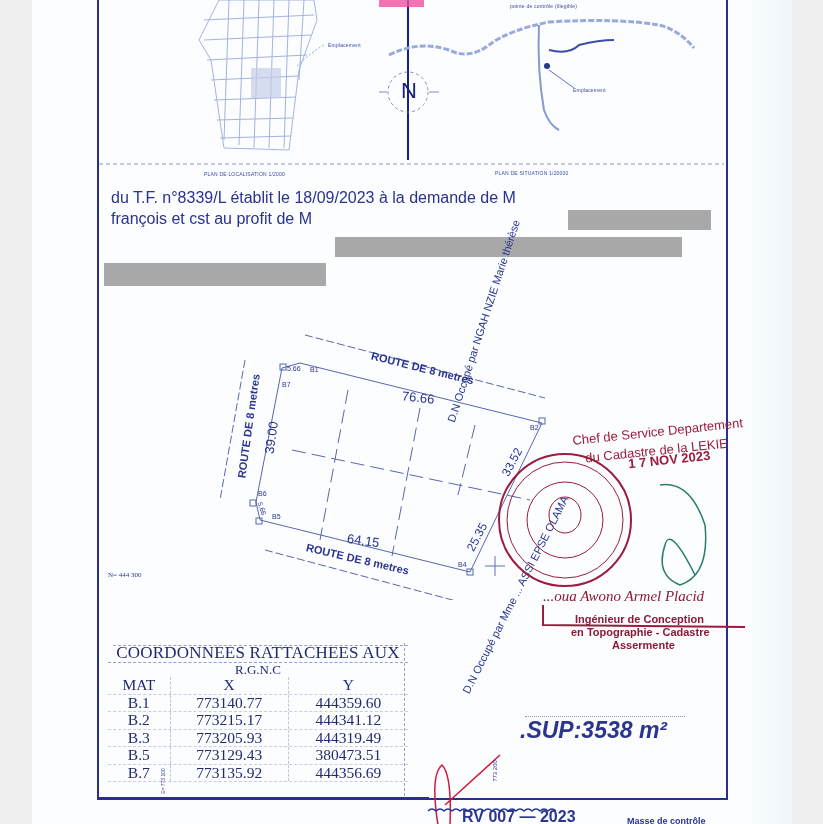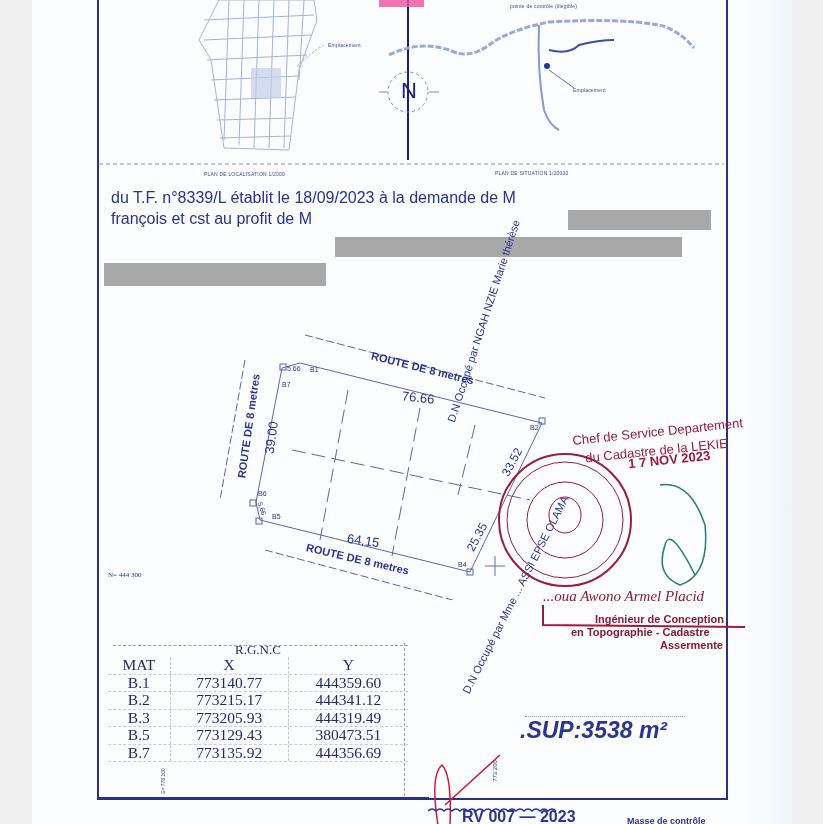--- a/index.html
+++ b/index.html
@@ -131,25 +131,26 @@
   <circle cx="70" cy="75" r="58" stroke="#9b1c3c" stroke-width="1" fill="none"></circle>
   <circle cx="70" cy="75" r="38" stroke="#9b1c3c" stroke-width="1" fill="none"></circle>
   <ellipse cx="70" cy="70" rx="16" ry="18" stroke="#9b1c3c" fill="none"></ellipse>
   <path d="M165 40 Q195 35 210 80 Q215 130 185 140 Q160 130 170 100 Q175 80 200 130" stroke="#2a7c70" stroke-width="1.5" fill="none"></path>
   <path d="M48 160 L48 180 L250 182" stroke="#9b1c3c" stroke-width="2" fill="none"></path>
 </svg>
 <div class="stamp-text" style="left:572px;top:424px;transform:rotate(-6deg);">Chef de Service Departement</div>
 <div class="stamp-text" style="left:585px;top:443px;transform:rotate(-6deg);">du Cadastre de la LEKIE</div>
 <div class="stamp-text red" style="left:628px;top:452px;font-size:13px;font-weight:bold;transform:rotate(-6deg);">1 7 NOV 2023</div>
 <div class="abs" style="left:543px;top:588px;font-size:15px;font-style:italic;font-family:'Liberation Serif',serif;color:#8c1a34;white-space:nowrap;">...oua Awono Armel Placid</div>
-<div class="abs" style="left:575px;top:613px;font-size:11px;font-weight:bold;color:#8c1a34;white-space:nowrap;margin-left:20px;">Ingénieur de Conception</div>
+<div class="abs" style="left:575px;top:613px;font-size:11px;font-weight:bold;color:#8c1a34;white-space:nowrap;">Ingénieur de Conception</div>
 <div class="abs" style="left:571px;top:626px;font-size:11px;font-weight:bold;color:#8c1a34;white-space:nowrap;">en Topographie - Cadastre</div>
-<div class="abs" style="left:612px;top:639px;font-size:11px;font-weight:bold;color:#8c1a34;margin-left:48px;">Assermente</div>
+<div class="abs" style="left:612px;top:639px;font-size:11px;font-weight:bold;color:#8c1a34;">Assermente</div>
 
 <div class="table">
+  <div class="hdr">COORDONNEES RATTACHEES AUX</div>
   <div class="sub">R.G.N.C</div>
   <div class="trow">
     <span class="c1">MAT</span>
     <span class="c2">X</span>
     <span class="c3">Y</span>
   </div>
   <div class="trow">
       <span class="c1">B.1</span>
       <span class="c2">773140.77</span>
       <span class="c3">444359.60</span>

